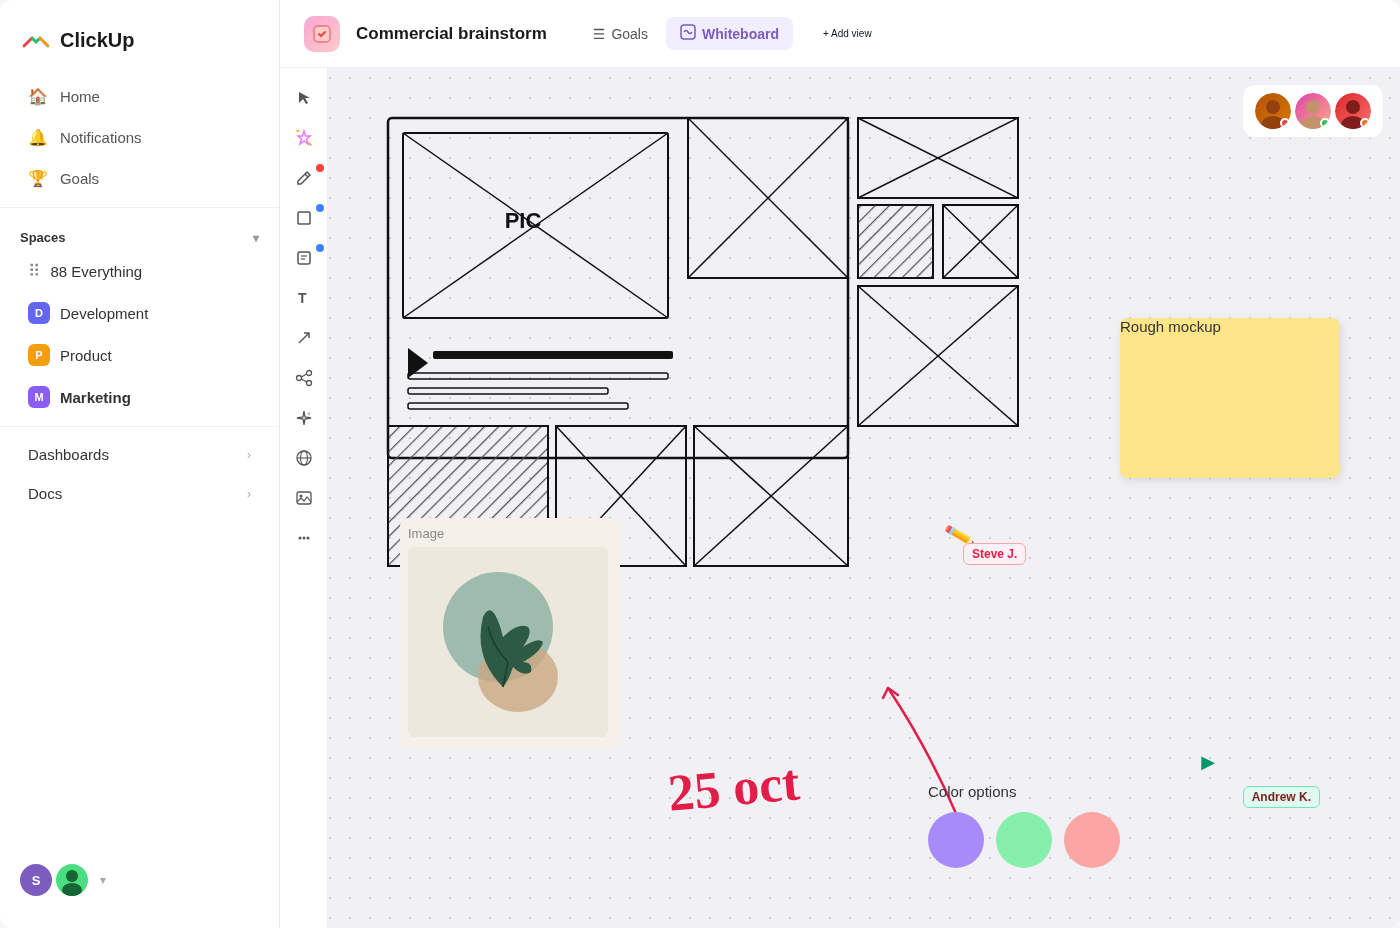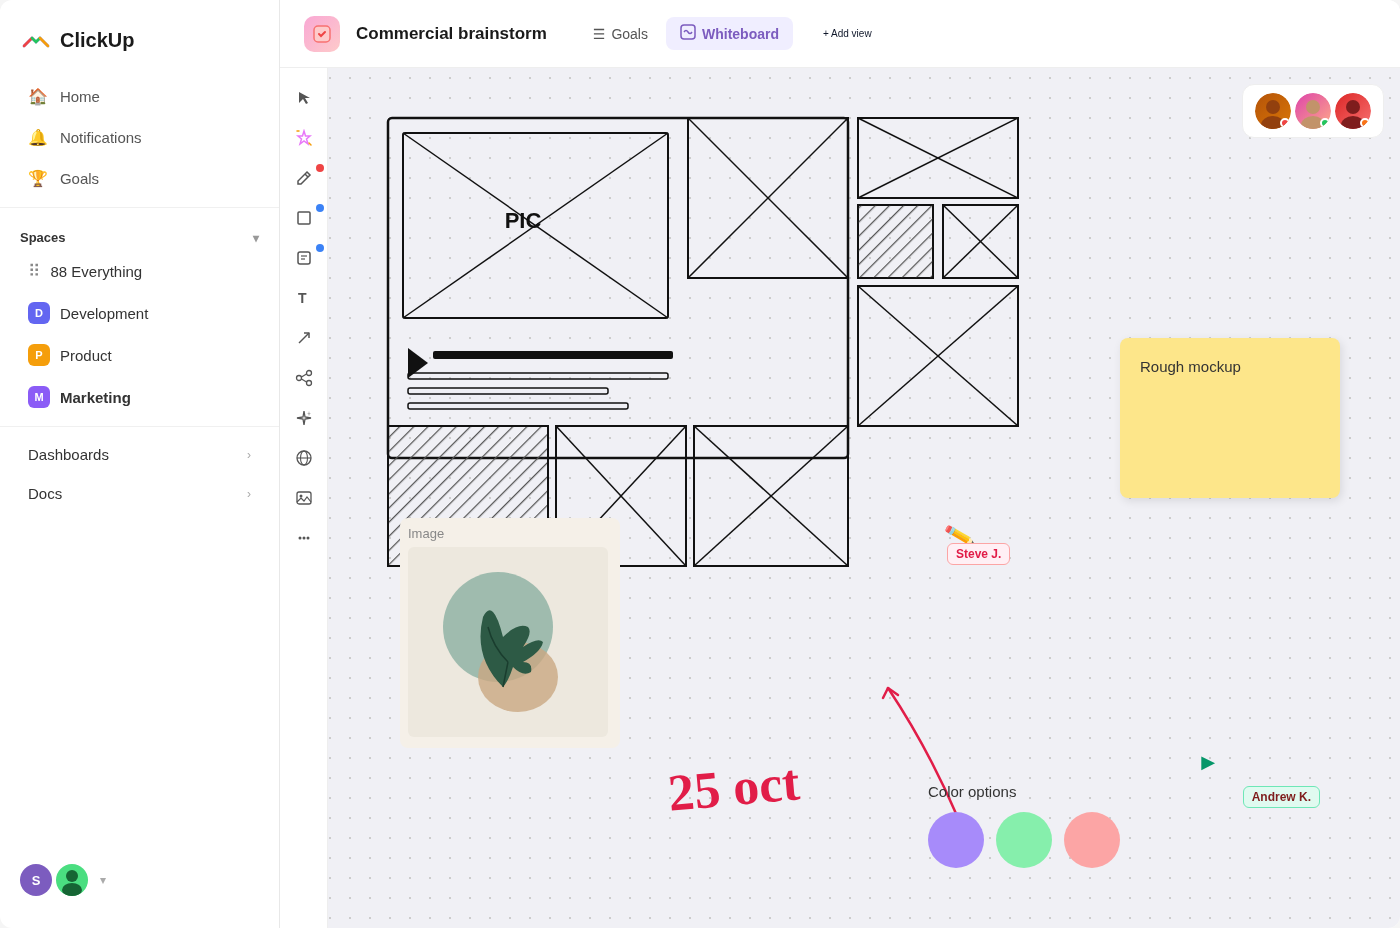--- a/index.html
+++ b/index.html
@@ -113,23 +113,22 @@
       width: 36px; height: 36px; border-radius: 50%; overflow: hidden; position: relative;
     }
     .status-dot {
       position: absolute; bottom: 0; right: 0; width: 10px; height: 10px;
       border-radius: 50%; border: 2px solid #fff;
     }
 
     
     .sticky-note {
       position: absolute; background: #fde68a; border-radius: 8px;
-      padding: 20px; font-size: 15px; color: #333; font-weight: 500;
+      padding: 0; font-size: 15px; color: #333; font-weight: 500;
       box-shadow: 2px 3px 10px rgba(0,0,0,0.1);
-      margin-top: 20px;
     }
 
     
     .color-panel {
       position: absolute; background: transparent;
     }
     .color-panel-title { font-size: 15px; color: #333; margin-bottom: 12px; }
     .color-circles { display: flex; gap: 12px; }
     .color-circle {
       width: 56px; height: 56px; border-radius: 50%;
@@ -459,21 +458,21 @@
         <span>25 oct</span>
       </div>
 
       <svg style="position:absolute; left:500px; top:600px;" width="200" height="180" viewBox="0 0 200 180">
         <path d="M130 150 Q100 80 60 20" stroke="#e11d48" stroke-width="2.5" fill="none" stroke-linecap="round"></path>
         <path d="M55 30 L60 20 L70 27" stroke="#e11d48" stroke-width="2.5" fill="none" stroke-linecap="round" stroke-linejoin="round"></path>
       </svg>
 
       <div style="position:absolute; left: 618px; top: 455px; font-size:22px; color:#e11d48; transform:rotate(-15deg);">✏️</div>
 
-      <div class="cursor-label cursor-label-pink" style="left: 619px; top: 475px;">
+      <div class="cursor-label cursor-label-pink" style="left: 635px; top: 475px;">
         <span>Steve J.</span>
       </div>
 
       <div class="color-panel" style="right: 280px; bottom: 60px;">
         <div class="color-panel-title">Color options</div>
         <div class="color-circles">
           <div class="color-circle" style="background:#a78bfa;"></div>
           <div class="color-circle" style="background:#86efac;"></div>
           <div class="color-circle" style="background:#fca5a5;"></div>
         </div>

